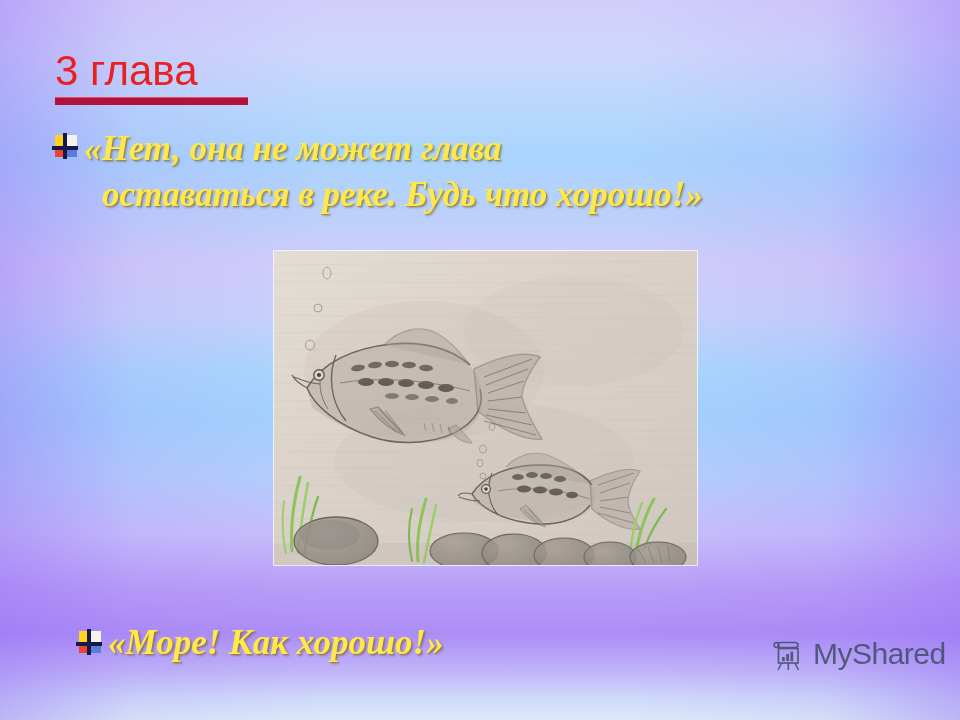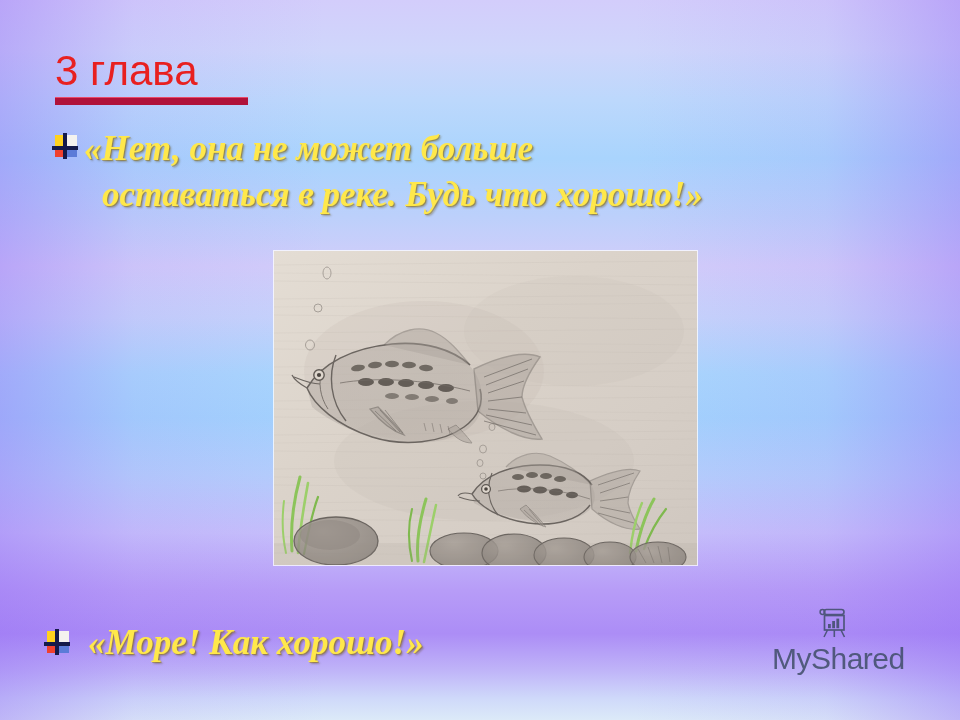--- a/index.html
+++ b/index.html
@@ -72,21 +72,21 @@
     border-top: 1px solid #e84a6a;
   }
 
   
   .quote-row {
     position: absolute;
     display: flex;
     align-items: flex-start;
   }
   #quote-top { left: 52px; top: 126px; width: 880px; }
-  #quote-bottom { left: 44px; top: 622px; width: 700px; gap: 12px; }
+  #quote-bottom { left: 76px; top: 622px; width: 700px; }
 
   
   .bullet-icon {
     position: relative;
     flex: 0 0 auto;
     width: 26px;
     height: 26px;
     margin-top: 7px;
     margin-right: 2px;
   }
@@ -147,25 +147,23 @@
     background: #ded6cd;
     box-shadow: 0 0 0 1px rgba(255,255,255,0.75);
     overflow: hidden;
   }
   #drawing-frame svg { display: block; }
 
   
   #watermark {
     position: absolute;
     left: 772px;
-    top: 606px;
+    top: 639px;
     display: flex;
-    align-items: center;
     opacity: 0.82;
-    flex-direction: column;
   }
   #watermark .wm-icon { flex: 0 0 auto; margin-right: 7px; }
   #watermark .wm-text {
     font-family: "Liberation Sans", sans-serif;
     font-size: 30px;
     line-height: 30px;
     color: #3b4a63;
     letter-spacing: -0.5px;
   }
 </style>
@@ -182,21 +180,21 @@
   <div class="quote-row" id="quote-top">
     <span class="bullet-icon">
       <span class="sq sq-tl"></span>
       <span class="sq sq-tr"></span>
       <span class="sq sq-bl"></span>
       <span class="sq sq-br"></span>
       <span class="cross-v"></span>
       <span class="cross-h"></span>
     </span>
     <span class="quote-text">
-      <span>«Нет, она не может больше</span>
+      <span>«Нет, она не может глава</span>
       <span class="line2">оставаться в реке. Будь что хорошо!»</span>
     </span>
   </div>
 
   <div id="drawing-frame">
     <svg width="423" height="314" viewBox="0 0 423 314">
       <defs>
         <linearGradient id="paperGrad" x1="0" y1="0" x2="1" y2="1">
           <stop offset="0%" stop-color="#e4ddd4"></stop>
           <stop offset="40%" stop-color="#dbd3ca"></stop>

